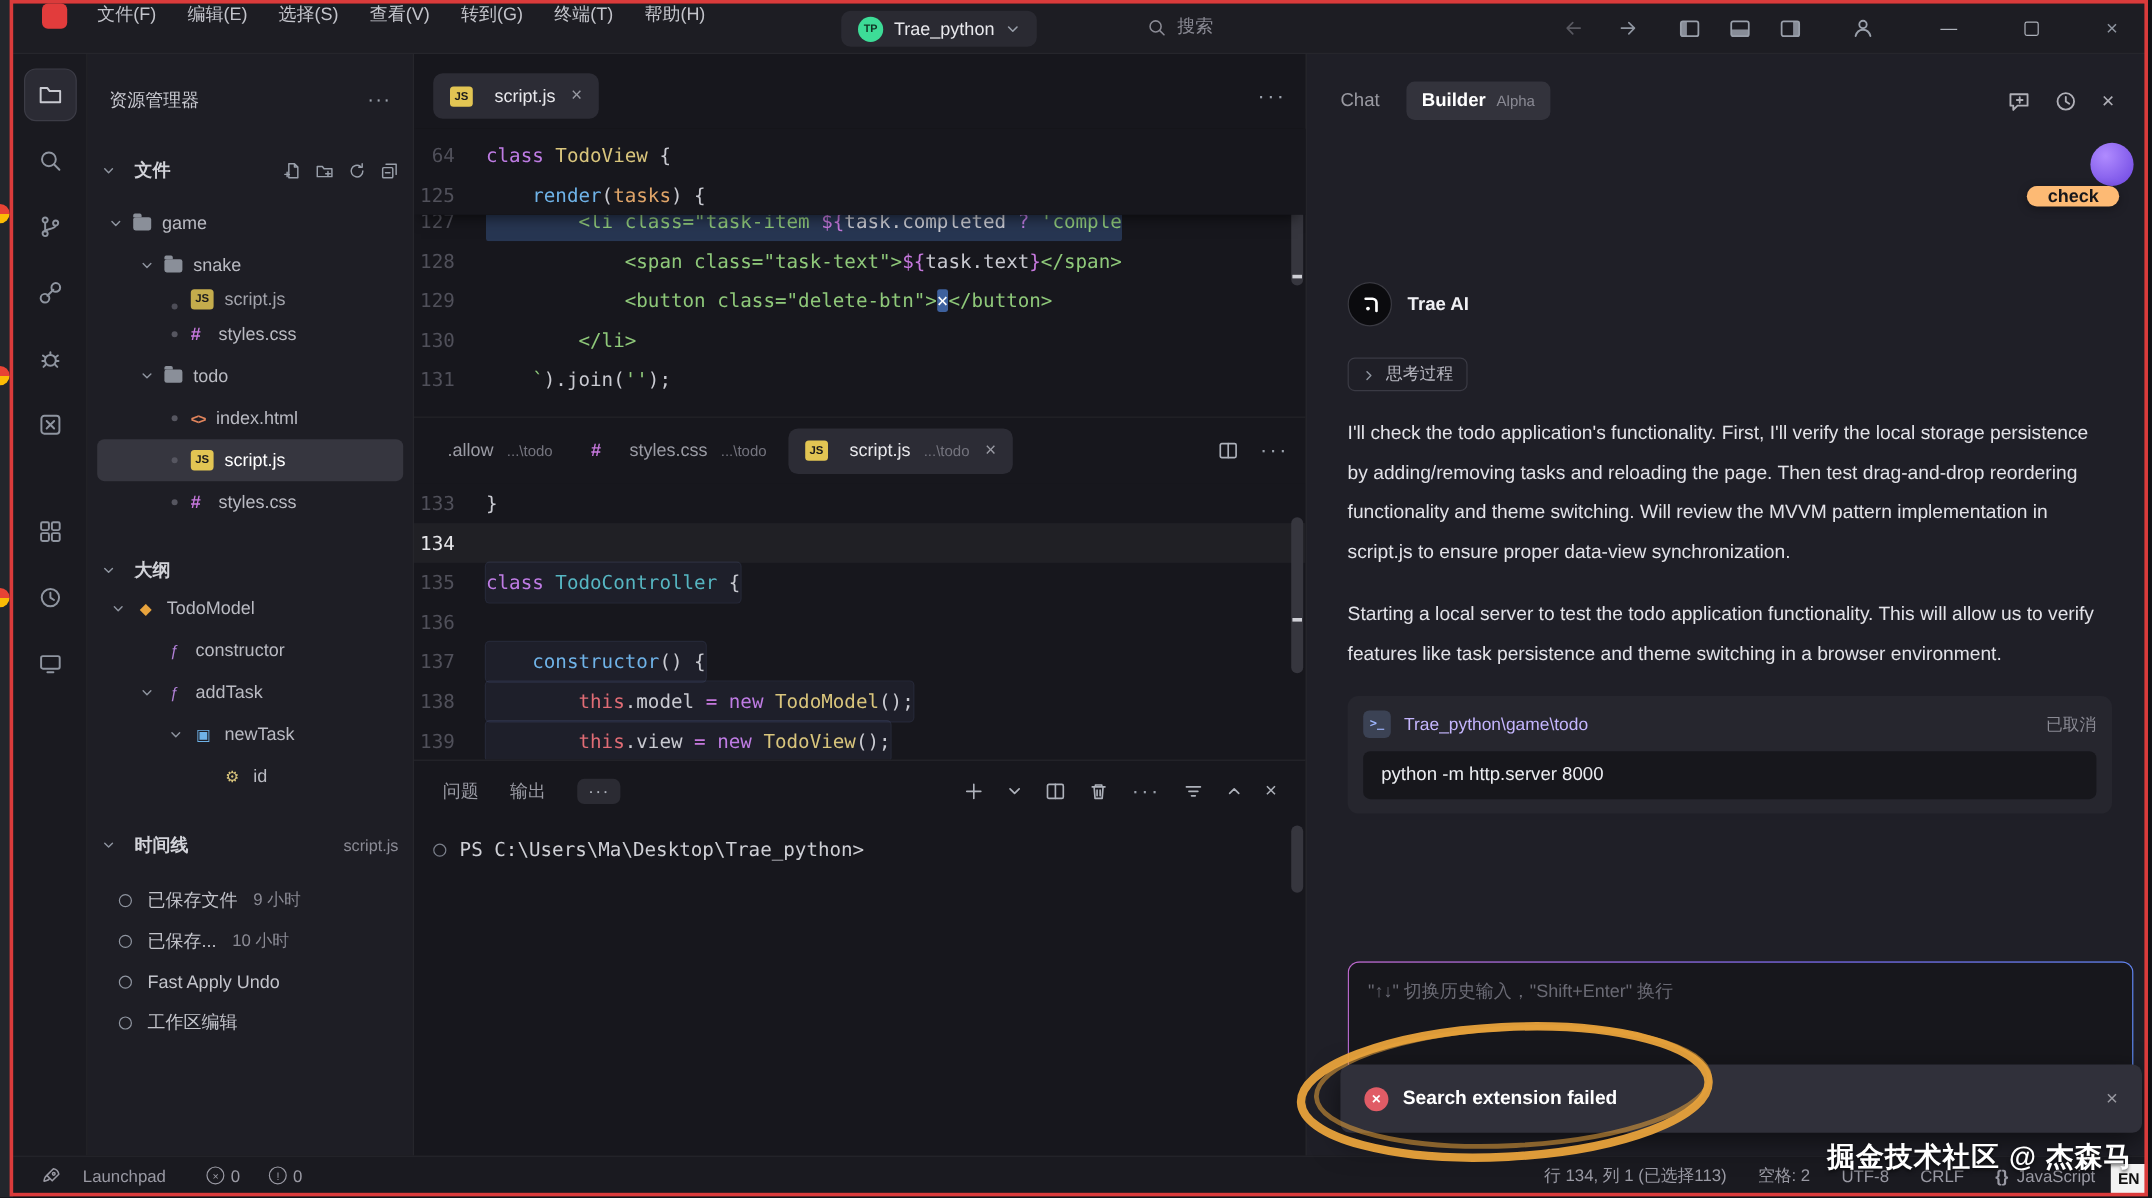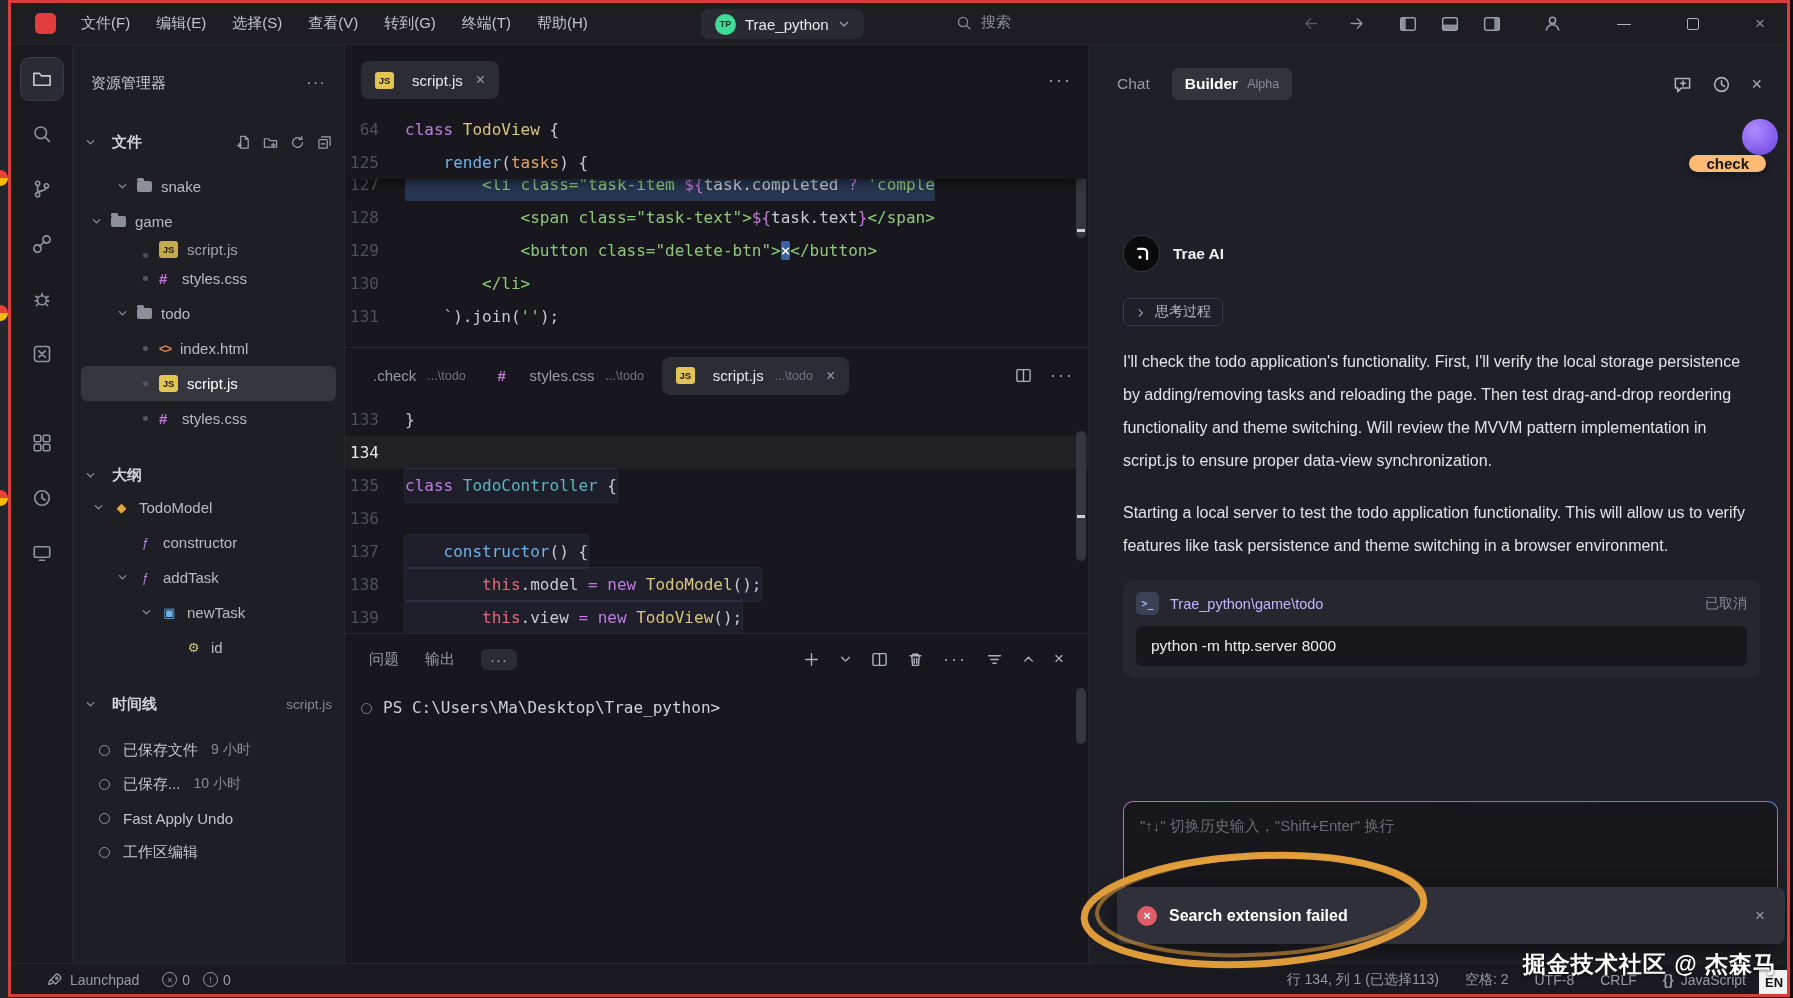--- a/index.html
+++ b/index.html
@@ -11,21 +11,21 @@
   .desktop-strip{position:absolute;left:0;top:0;width:11px;height:100%;background:#23262c;overflow:hidden}
   .blob{position:absolute;left:-8px;width:16px;height:16px;border-radius:50%;background:conic-gradient(#e84335 0 25%,#fbbc05 25% 50%,#34a853 50% 75%,#4285f4 75%)}
   .red-frame{position:absolute;left:8px;top:0;right:3px;bottom:1px;border:3px solid #da3b3b;z-index:999;pointer-events:none}
   .watermark{position:absolute;right:16px;bottom:18px;z-index:1000;color:#fff;font-size:23px;font-weight:700;letter-spacing:1px;text-shadow:0 1px 3px rgba(0,0,0,.6)}
   .ime-box{position:absolute;right:4px;bottom:3px;z-index:998;background:#f2f2f2;color:#111;font-size:13px;font-weight:700;width:30px;height:25px;display:flex;align-items:center;justify-content:center}
 
   
   .app{position:absolute;left:11px;top:3px;width:1779px;height:992px;display:flex;flex-direction:column;background:#17171d}
 
   
-  .titlebar{position:relative;height:42px;background:#1d1d23;display:flex;align-items:center;flex:none;font-size:15px;border-bottom:1px solid #26262c}
+  .titlebar{position:relative;height:42px;background:#1d1d23;display:flex;align-items:flex-start;flex:none;font-size:15px;border-bottom:1px solid #26262c}
   .app-logo{width:21px;height:21px;border-radius:5px;background:#e23c3c;margin:0 12px 0 24px;flex:none}
   .menus{display:flex}
   .menu-item{padding:0 13px;color:#c3c4cb;cursor:default}
   .project-pill{position:absolute;left:690px;top:6px;height:30px;display:flex;align-items:center;gap:9px;background:#2a2a32;border-radius:8px;padding:0 14px;color:#e8e8ec}
   .tp-badge{width:21px;height:21px;border-radius:50%;background:#3ddc97;color:#103524;font-size:9px;font-weight:700;display:flex;align-items:center;justify-content:center}
   .pill-chev{color:#9aa0ab;display:flex}
   .search-box{position:absolute;left:945px;top:10px;display:flex;align-items:center;gap:9px;color:#8a8a94}
   .nav-arrows{position:absolute;left:1292px;top:12px;display:flex;gap:28px;color:#8f95a0}
   .nav-arrows .dim{color:#585860}
   .layout-icons{position:absolute;left:1388px;top:12px;display:flex;gap:24px;color:#9aa0ab}
@@ -138,21 +138,21 @@
   .chat-input{position:absolute;left:34px;right:12px;top:756px;height:122px;border-radius:10px;border:1px solid transparent;background:linear-gradient(#17171c,#17171c) padding-box,linear-gradient(120deg,#c06ad0,#7a6cf0 55%,#5a8af0) border-box;padding:15px 16px;z-index:1}
   .chat-input .ph{color:#6a6a74;font-size:15px}
   .toast{position:absolute;left:28px;right:5px;top:842px;height:57px;background:#30303a;border-radius:8px;box-shadow:0 8px 24px rgba(0,0,0,.55);display:flex;align-items:center;padding:0 20px;gap:12px;z-index:5}
   .toast-ic{width:20px;height:20px;border-radius:50%;background:#e05c66;color:#fff;font-size:13px;font-weight:700;display:flex;align-items:center;justify-content:center;flex:none}
   .toast-text{color:#fff;font-size:16px;font-weight:700}
   .toast-close{margin-left:auto;color:#9a9aa2;font-size:17px}
   .annotation{position:absolute;left:0;top:0;z-index:6;pointer-events:none;overflow:visible}
 
   
   .statusbar{height:32px;background:#1a1a20;border-top:1px solid #26262c;display:flex;align-items:center;font-size:14px;color:#9a9aa4;position:relative;flex:none}
-  .sb-left{display:flex;gap:7px;padding-left:36px}
+  .sb-left{display:flex;gap:18px;padding-left:24px}
   .sb-badge{display:flex;align-items:center;gap:5px;margin-left:16px}
   .sb-circle{width:15px;height:15px;border:1.3px solid #9a9aa4;border-radius:50%;font-size:9px;display:flex;align-items:center;justify-content:center}
   .sb-right{position:absolute;right:44px;display:flex;gap:26px;align-items:center}
   .lang{display:flex;gap:7px;align-items:center}
   .braces{font-weight:700;color:#9a9aa4}
 </style>
 </head>
 <body>
 
 <div class="desktop-strip">
@@ -311,37 +311,37 @@
           <svg class="svgi" width="15" height="15" viewBox="0 0 16 16">
               <path d="M13.2 8A5.2 5.2 0 1 1 11 3.8 M12.6 1.6v3h-3"></path>
             </svg>
           <svg class="svgi" width="15" height="15" viewBox="0 0 16 16">
               <rect x="2" y="5" width="9" height="9" rx="1"></rect>
               <path d="M5 2h9v9M4.5 9.5h4"></path>
             </svg>
         </span>
       </div>
       <div id="file-tree">
+          <div class="tree-row" style="padding-left: 10px;">
+            <span class="chev">
+              <svg class="svgi" width="11" height="11" viewBox="0 0 12 12">
+                <polyline points="2.5,4 6,7.5 9.5,4"></polyline>
+              </svg>
+            </span>
+            <span class="folder-glyph"></span>
+            <span class="tree-label">game</span>
+          </div>
           <div class="tree-row" style="padding-left: 36px;">
             <span class="chev">
               <svg class="svgi" width="11" height="11" viewBox="0 0 12 12">
                 <polyline points="2.5,4 6,7.5 9.5,4"></polyline>
               </svg>
             </span>
             <span class="folder-glyph"></span>
             <span class="tree-label">snake</span>
-          </div>
-          <div class="tree-row" style="padding-left: 10px;">
-            <span class="chev">
-              <svg class="svgi" width="11" height="11" viewBox="0 0 12 12">
-                <polyline points="2.5,4 6,7.5 9.5,4"></polyline>
-              </svg>
-            </span>
-            <span class="folder-glyph"></span>
-            <span class="tree-label">game</span>
           </div>
           <div class="tree-row clip" style="padding-left: 62px;">
             <span class="tree-dot"></span>
             <span class="ic-js">JS</span>
             <span class="tree-label">script.js</span>
           </div>
           <div class="tree-row" style="padding-left: 62px;">
             <span class="tree-dot"></span>
             <span class="ic-css">#</span>
             <span class="tree-label">styles.css</span>
@@ -473,21 +473,21 @@
             <div class="code-line"><span class="ln">131</span><span class="lc"><span class="tk-t">    </span><span class="tk-s">`</span><span class="tk-t">).join(</span><span class="tk-s">''</span><span class="tk-t">);</span></span></div>
           </div>
         <div class="vscroll">
             <div class="handle" style="top:6px;height:125px"></div>
             <div class="mark" style="top:122px"></div>
           </div>
       </div>
       <div class="tabbar2">
         <div id="tabs2">
             <div class="tab">
-              <span>.check</span>
+              <span>.allow</span>
               <span class="desc">...\todo</span>
             </div>
             <div class="tab">
               <span class="ic-css">#</span>
               <span>styles.css</span>
               <span class="desc">...\todo</span>
             </div>
             <div class="tab active">
               <span class="ic-js">JS</span>
               <span>script.js</span>

